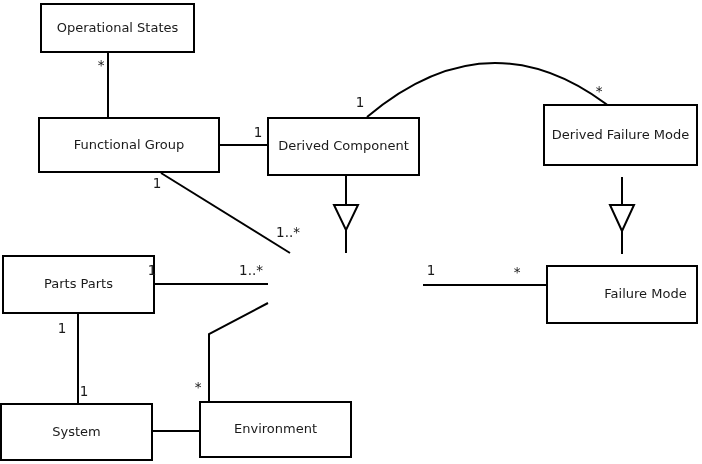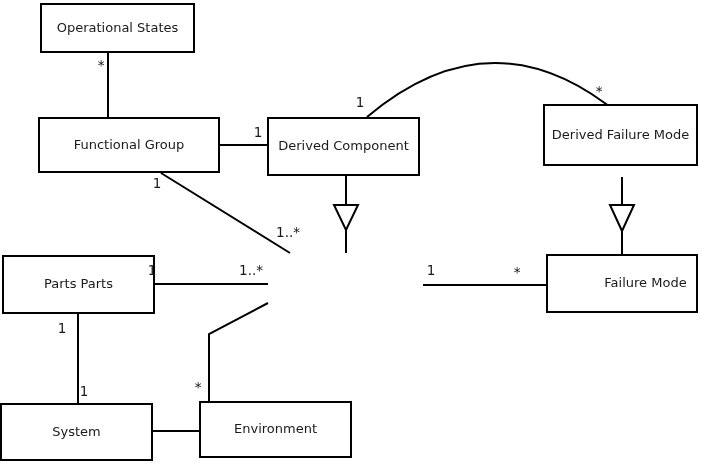--- a/index.html
+++ b/index.html
@@ -29,21 +29,21 @@
     font-size: 13px;
     line-height: 1.15;
     z-index: 2;
   }
   
   #box-operational-states { left: 40px;  top: 3px;   width: 155px; height: 50px; }
   #box-functional-group   { left: 38px;  top: 117px; width: 182px; height: 56px; }
   #box-derived-component  { left: 267px; top: 117px; width: 153px; height: 59px; }
   #box-derived-failure-mode { left: 543px; top: 104px; width: 155px; height: 62px; }
   #box-parts-list         { left: 2px;   top: 255px; width: 153px; height: 59px; }
-  #box-failure-mode       { left: 546px; top: 254px; width: 152px; height: 59px; padding-left: 47px; }
+  #box-failure-mode       { left: 546px; top: 265px; width: 152px; height: 59px; padding-left: 47px; }
   #box-system             { left: 0px;   top: 403px; width: 153px; height: 58px; }
   #box-environment        { left: 199px; top: 401px; width: 153px; height: 57px; }
 
   
   #box-component {
     left: 268px; top: 253px; width: 155px;
     display: block; padding: 0;
   }
   #box-component .compartment-name {
     height: 58px;

